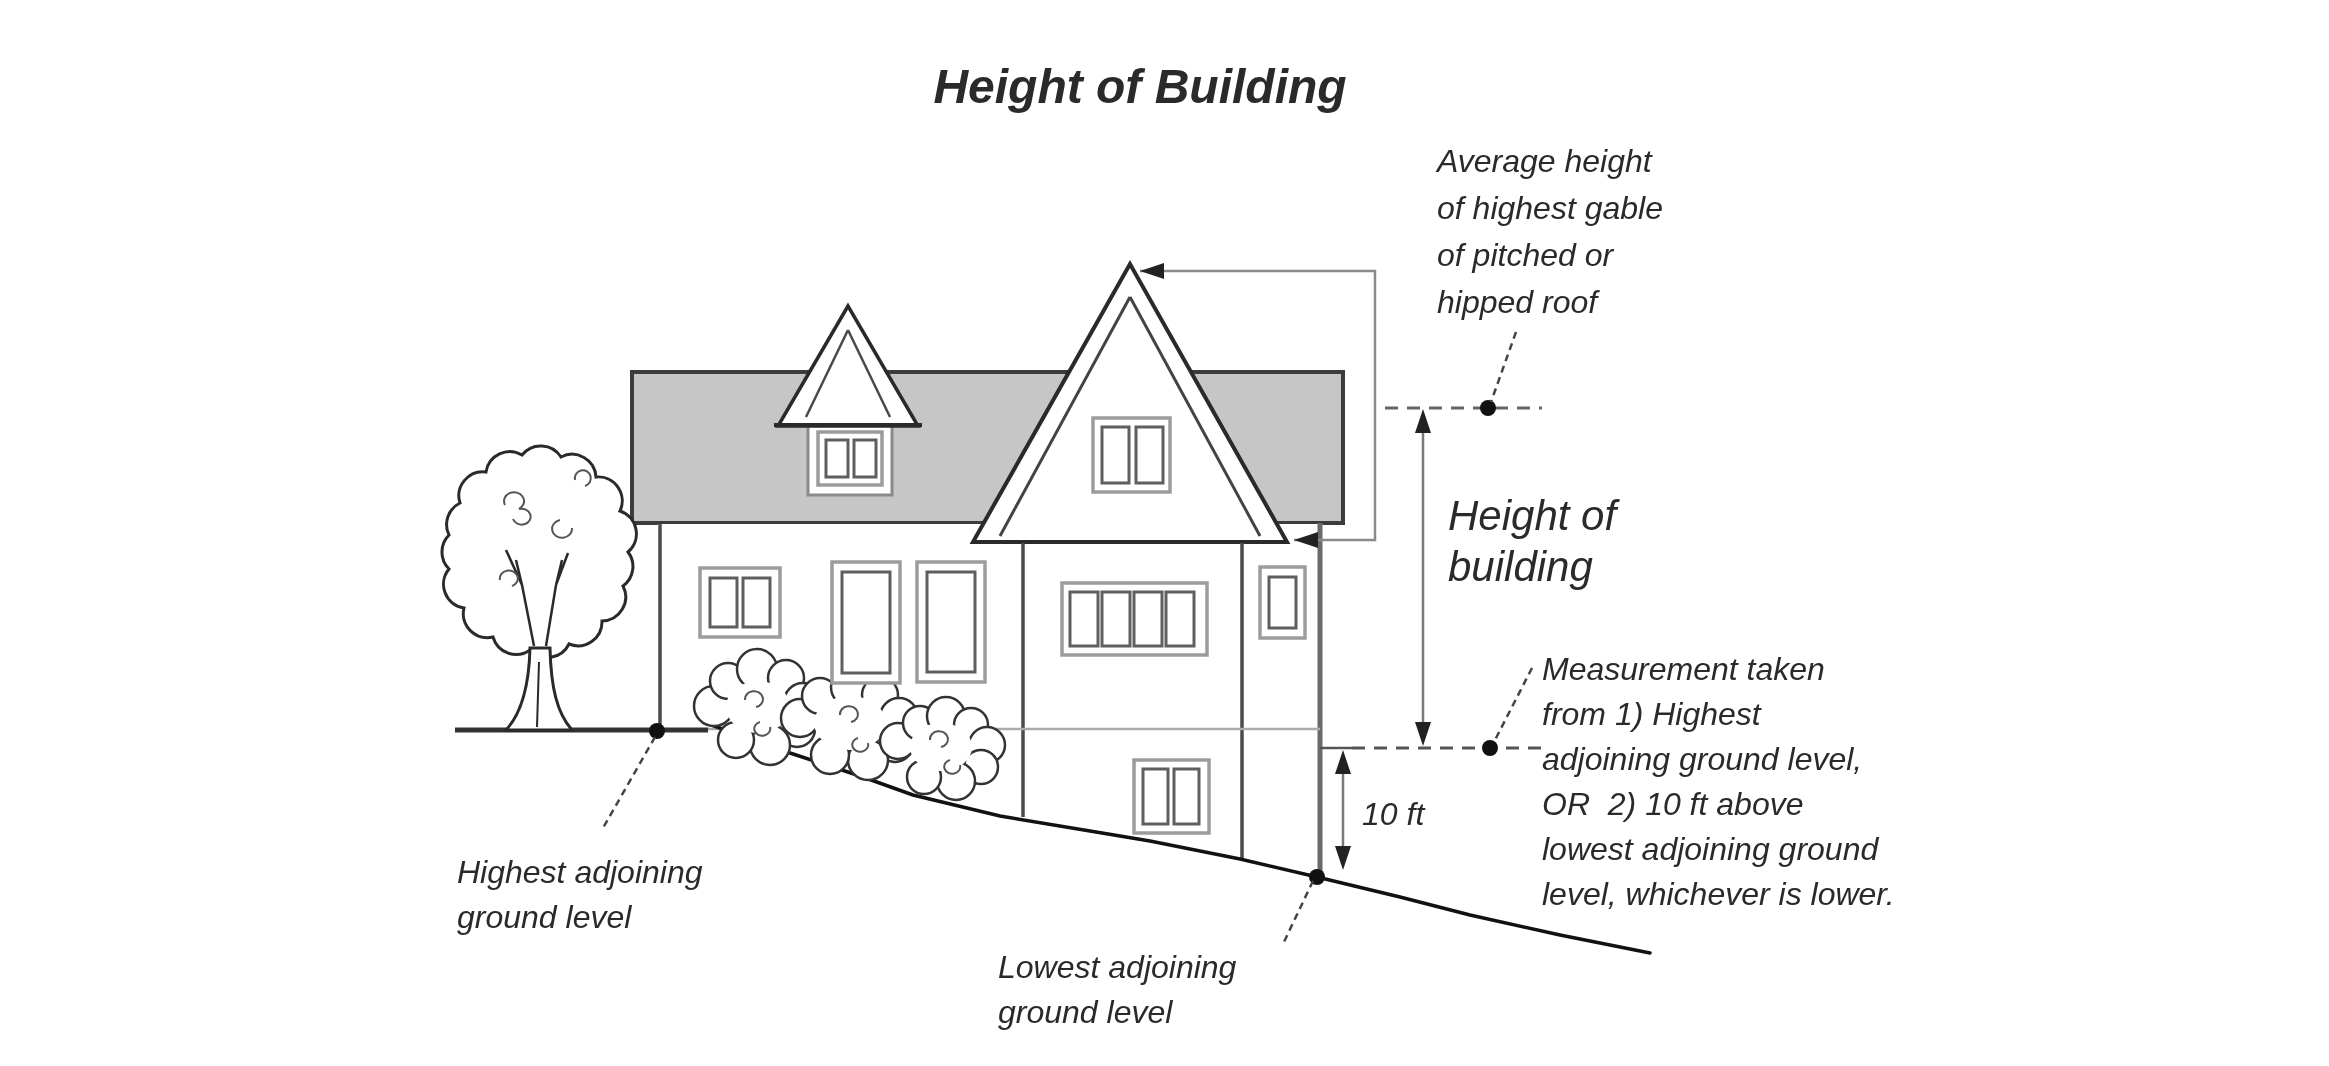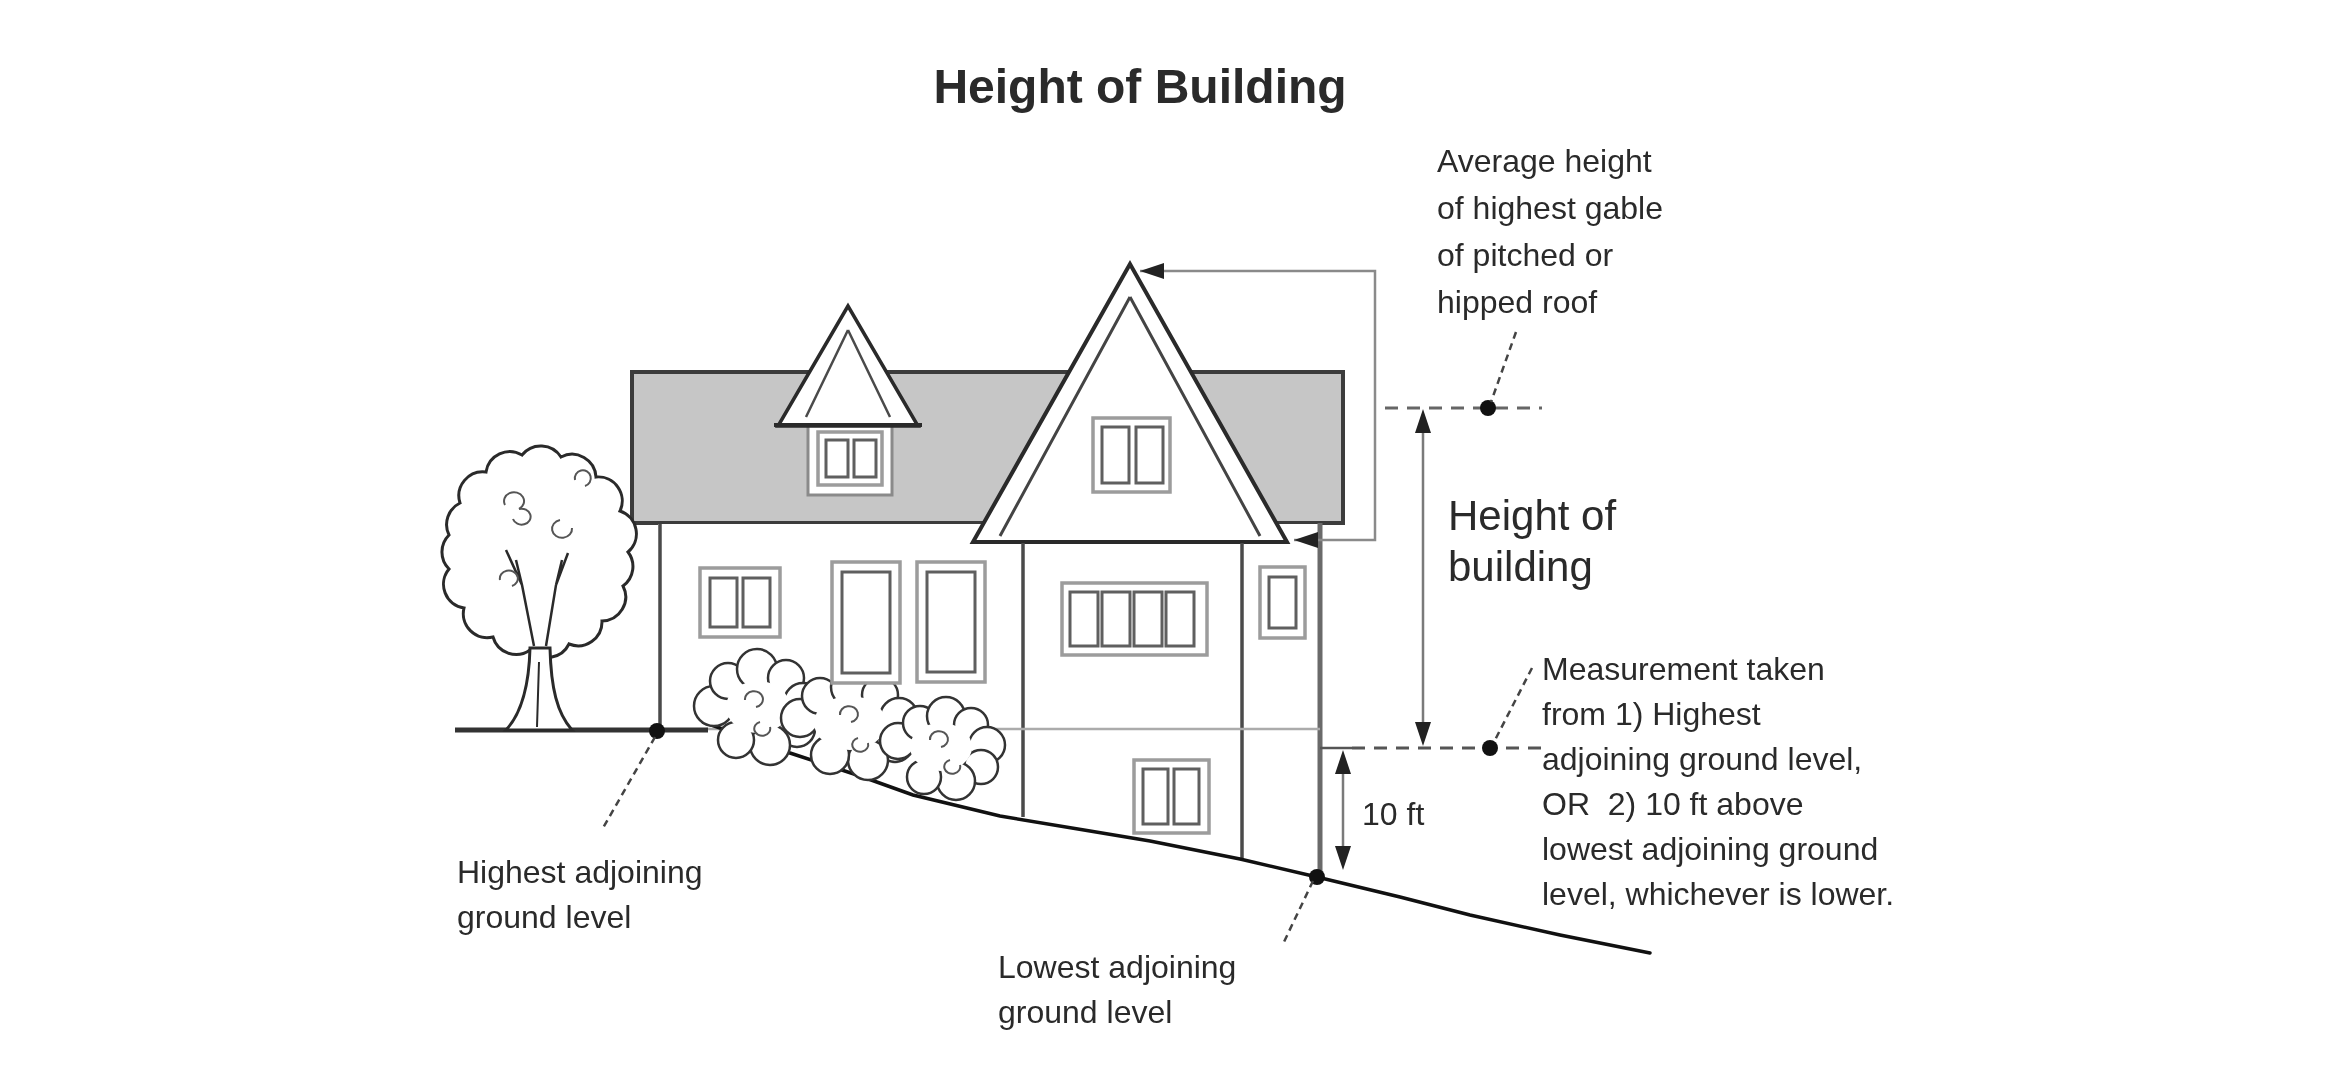--- a/index.html
+++ b/index.html
@@ -1,16 +1,16 @@
 <!DOCTYPE html>
 <html><head>
 <meta charset="utf-8">
 <style>
   html,body{margin:0;padding:0;background:#ffffff;}
-  .stage{position:relative;width:1916px;height:1066px;background:#ffffff;overflow:hidden;}
+  .stage{position:relative;width:1916px;height:1066px;background:#ffffff;overflow:hidden;font-style:italic;}
   svg{display:block;}
   text{font-family:"Liberation Sans","DejaVu Sans",sans-serif;fill:#2a2a2a;white-space:pre;}
   .t-title{font-size:48px;font-weight:bold;}
   .t-big{font-size:42px;}
   .t-label{font-size:32px;}
 </style>
 </head>
 <body>
 
 <div class="stage">

